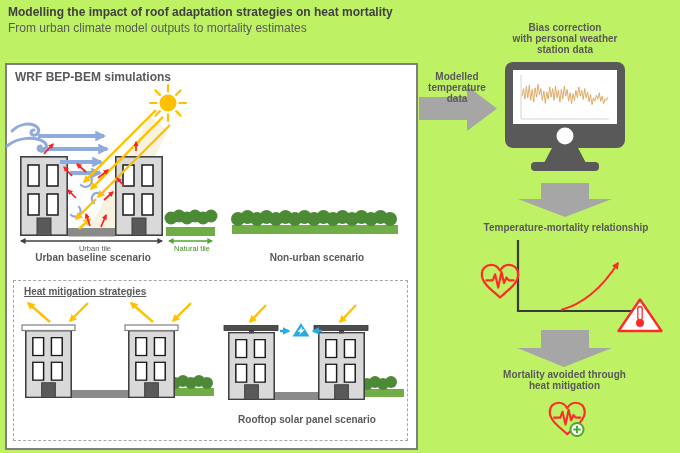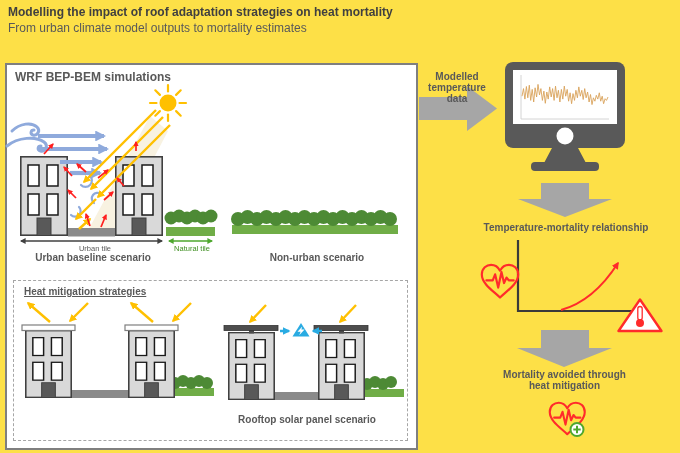--- a/index.html
+++ b/index.html
@@ -1,16 +1,16 @@
 <!DOCTYPE html>
 <html><head>
 <meta charset="utf-8">
 <style>
   html,body{margin:0;padding:0;background:#fff;}
-  .page{position:relative;width:680px;height:453px;background:#fde047;overflow:hidden;
+  .page{position:relative;width:680px;height:453px;background:#bef264;overflow:hidden;
         font-family:"Liberation Sans",sans-serif;}
   .lbl{position:absolute;color:#595959;}
   .ctr{text-align:center;}
   .pre{white-space:pre-line;}
   .nowrap{white-space:nowrap;}
   .title{left:8px;top:5px;font-size:12px;font-weight:bold;color:#404040;}
   .subtitle{left:8px;top:21px;font-size:12px;color:#595959;}
   .wrf-title{left:15px;top:70px;font-size:12px;font-weight:bold;}
   .tile{font-size:7.5px;}
   .scn{font-size:10px;font-weight:bold;}
@@ -261,17 +261,20 @@
 
   <div class="lbl scn ctr nowrap" style="left:18px;top:252px;width:150px;">Urban baseline scenario</div>
   <div class="lbl scn ctr nowrap" style="left:237px;top:252px;width:160px;">Non-urban scenario</div>
 
   <div class="lbl scn nowrap" style="left:24px;top:286px;text-decoration:underline;">Heat mitigation strategies</div>
   <div class="lbl scn ctr nowrap" style="left:222px;top:414px;width:170px;">Rooftop solar panel scenario</div>
 
   <div class="lbl scn ctr pre" style="left:413px;top:46px;width:88px;margin-top:25px;">Modelled
 temperature
 data</div>
+  <div class="lbl scn ctr pre" style="left:487px;top:22px;width:156px;">Bias correction
+with personal weather
+station data</div>
   <div class="lbl scn ctr nowrap" style="left:466px;top:222px;width:200px;">Temperature-mortality relationship</div>
   <div class="lbl scn ctr pre" style="left:462px;top:369px;width:205px;">Mortality avoided through
 heat mitigation</div>
 
 </div>
 
 </body></html>

